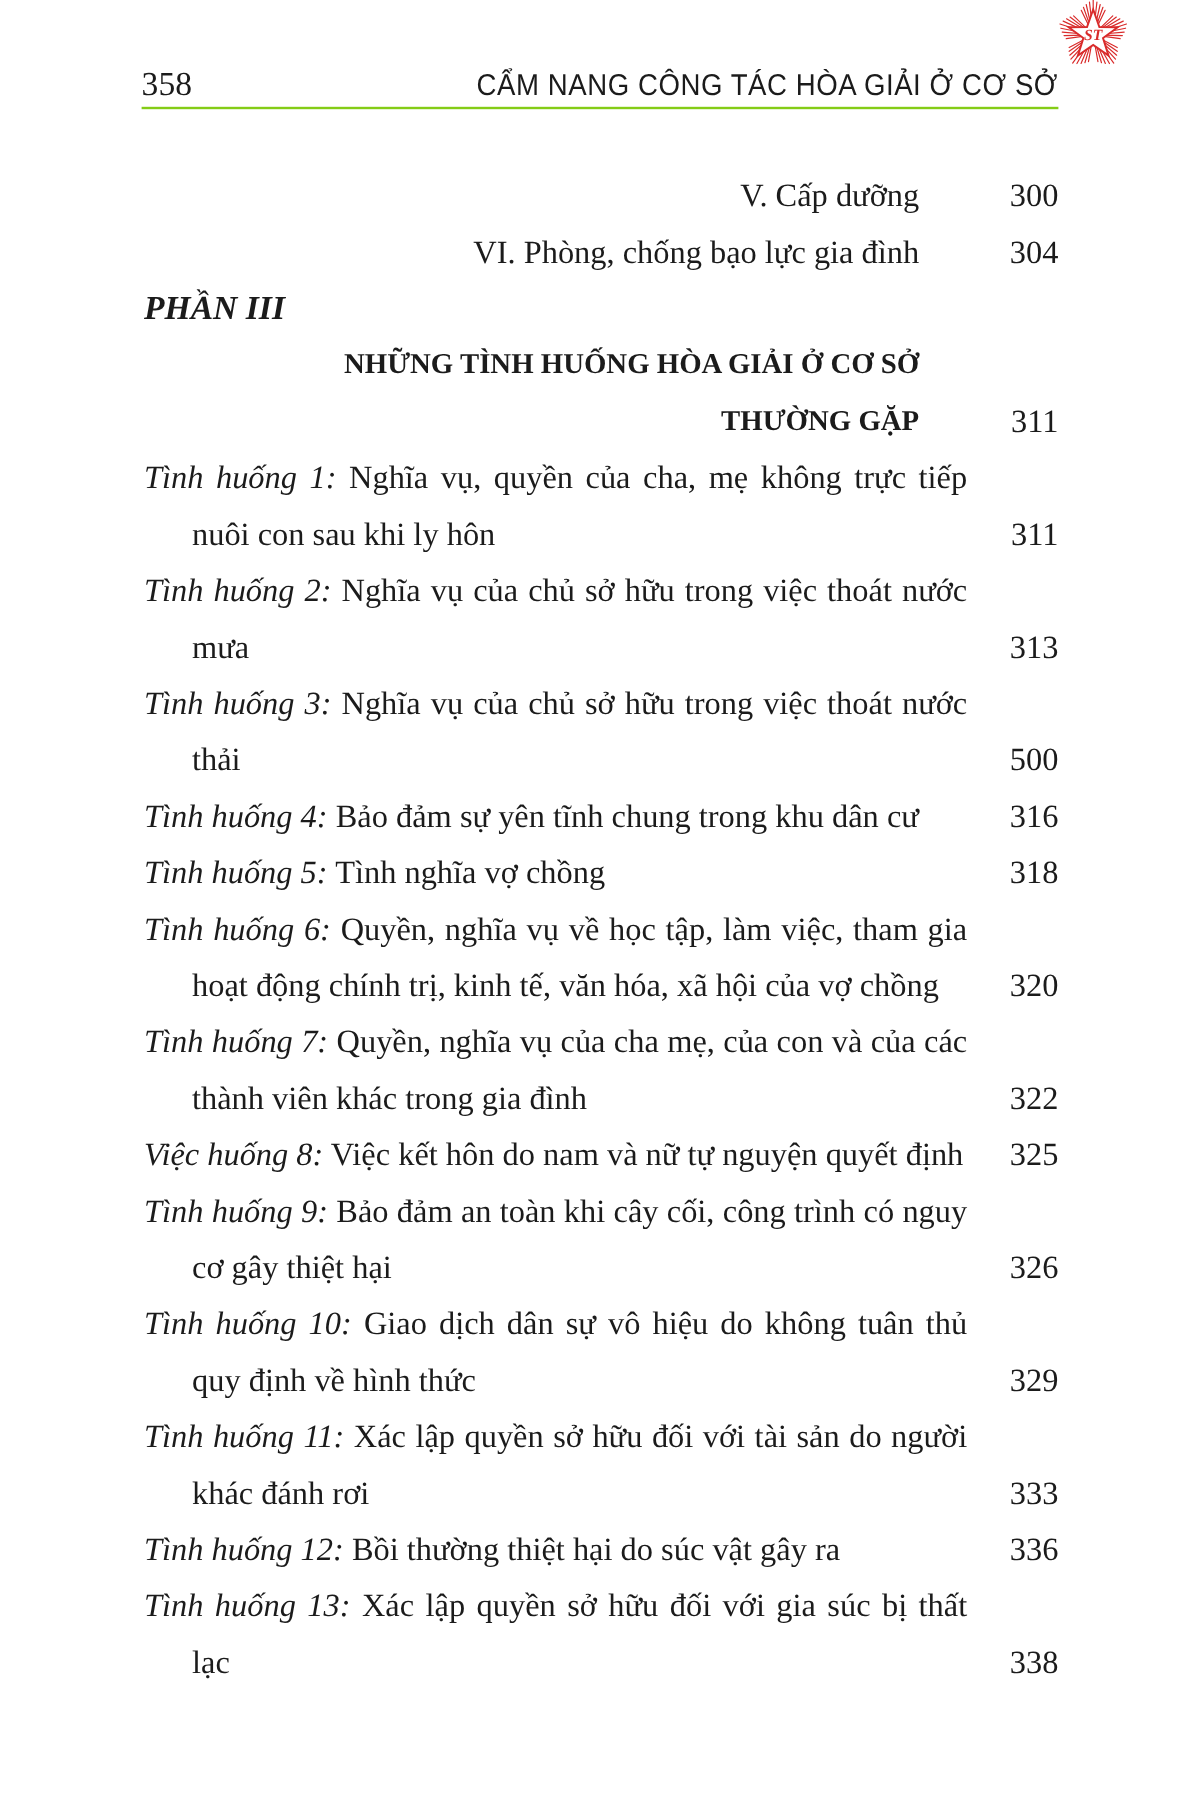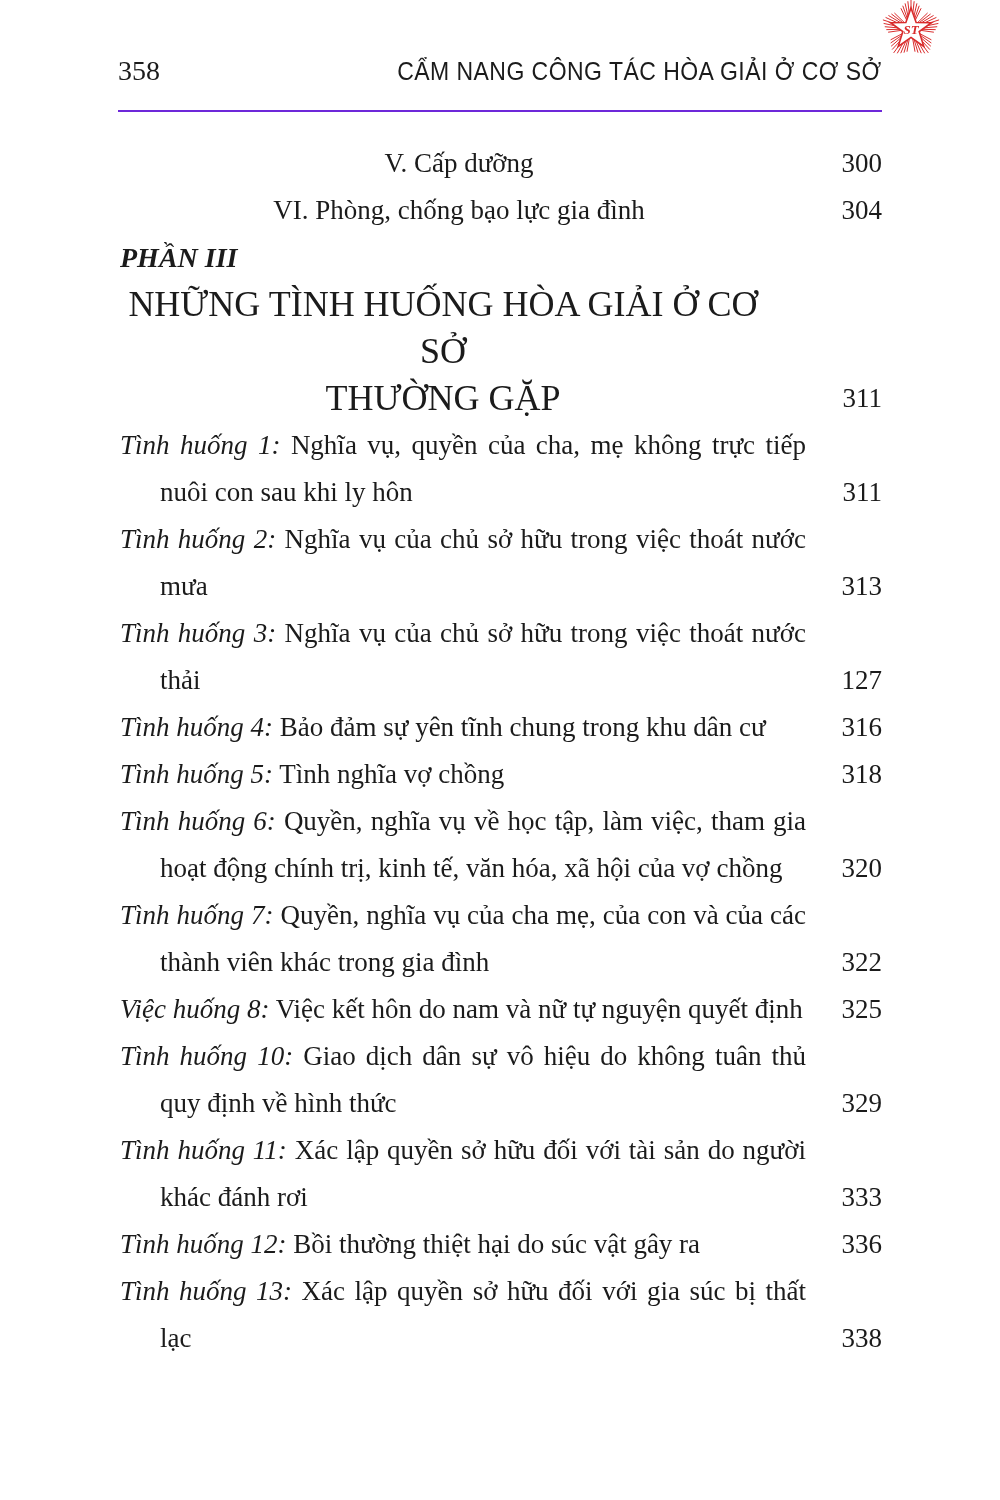--- a/index.html
+++ b/index.html
@@ -7,22 +7,22 @@
     width:1000px; height:1500px;
     background:#ffffff;
     font-family:"Liberation Serif", serif;
     color:#1b1b1b;
   }
   .page { position:relative; width:944px; height:1500px; overflow:hidden; }
 
   
   .header {
     position:absolute; left:118px; top:56px; width:764px;
-    border-bottom:2px solid #6d28d9;
-    padding-bottom:24px;
+    border-bottom:2px solid #84cc16;
+    padding-bottom:3px;
     display:flex; justify-content:space-between; align-items:flex-end;
   }
   .folio { font-size:28px; line-height:30px; }
   .running-title {
     font-family:"Liberation Sans", sans-serif;
     font-size:25px; line-height:30px; letter-spacing:.5px;
     transform:scaleX(.92); transform-origin:right bottom;
     white-space:nowrap;
   }
 
@@ -33,31 +33,31 @@
   
   .content {
     position:absolute; left:120px; top:140px; width:762px;
     font-size:27px; line-height:47px;
   }
   .entry { position:relative; }
   .entry-text {
     width:646px; text-align:justify;
     padding-left:40px; text-indent:-40px;
   }
-  .front-list .entry-text { padding-left:0; text-indent:0; text-align:center;margin-left:16px; }
+  .front-list .entry-text { padding-left:0; text-indent:0; text-align:right; }
   .sit-label { }
   .pagenum { position:absolute; right:0; bottom:0; font-style:normal; }
 
   .part-kicker {
     width:646px; 
     font-weight:bold; font-style:italic; font-size:28px;
   }
   .part-title {
-    width:646px; text-align:center;
-    font-weight:normal; font-size:36px;
+    width:646px; text-align:right;
+    font-weight:bold; font-size:24px;
   }
   .part-title-row { position:relative; }
 </style>
 </head>
 <body>
 
 <div class="page">
 
   <div class="logo">
     <svg viewBox="0 0 100 100">
@@ -150,21 +150,21 @@
           <span class="pagenum">311</span>
         </div>
 
         <div class="entry">
           <div class="entry-text"><i class="sit-label">Tình huống 2:</i> <span>Nghĩa vụ của chủ sở hữu trong việc thoát nước mưa</span></div>
           <span class="pagenum">313</span>
         </div>
 
         <div class="entry">
           <div class="entry-text"><i class="sit-label">Tình huống 3:</i> <span>Nghĩa vụ của chủ sở hữu trong việc thoát nước thải</span></div>
-          <span class="pagenum">127</span>
+          <span class="pagenum">500</span>
         </div>
 
         <div class="entry">
           <div class="entry-text"><i class="sit-label">Tình huống 4:</i> <span>Bảo đảm sự yên tĩnh chung trong khu dân cư</span></div>
           <span class="pagenum">316</span>
         </div>
 
         <div class="entry">
           <div class="entry-text"><i class="sit-label">Tình huống 5:</i> <span>Tình nghĩa vợ chồng</span></div>
           <span class="pagenum">318</span>
@@ -178,20 +178,24 @@
         <div class="entry">
           <div class="entry-text"><i class="sit-label">Tình huống 7:</i> <span>Quyền, nghĩa vụ của cha mẹ, của con và của các thành viên khác trong gia đình</span></div>
           <span class="pagenum">322</span>
         </div>
 
         <div class="entry">
           <div class="entry-text"><i class="sit-label">Việc huống 8:</i> <span>Việc kết hôn do nam và nữ tự nguyện quyết định</span></div>
           <span class="pagenum">325</span>
         </div>
 
+        <div class="entry">
+          <div class="entry-text"><i class="sit-label">Tình huống 9:</i> <span>Bảo đảm an toàn khi cây cối, công trình có nguy cơ gây thiệt hại</span></div>
+          <span class="pagenum">326</span>
+        </div>
 
         <div class="entry">
           <div class="entry-text"><i class="sit-label">Tình huống 10:</i> <span>Giao dịch dân sự vô hiệu do không tuân thủ quy định về hình thức</span></div>
           <span class="pagenum">329</span>
         </div>
 
         <div class="entry">
           <div class="entry-text"><i class="sit-label">Tình huống 11:</i> <span>Xác lập quyền sở hữu đối với tài sản do người khác đánh rơi</span></div>
           <span class="pagenum">333</span>
         </div>

